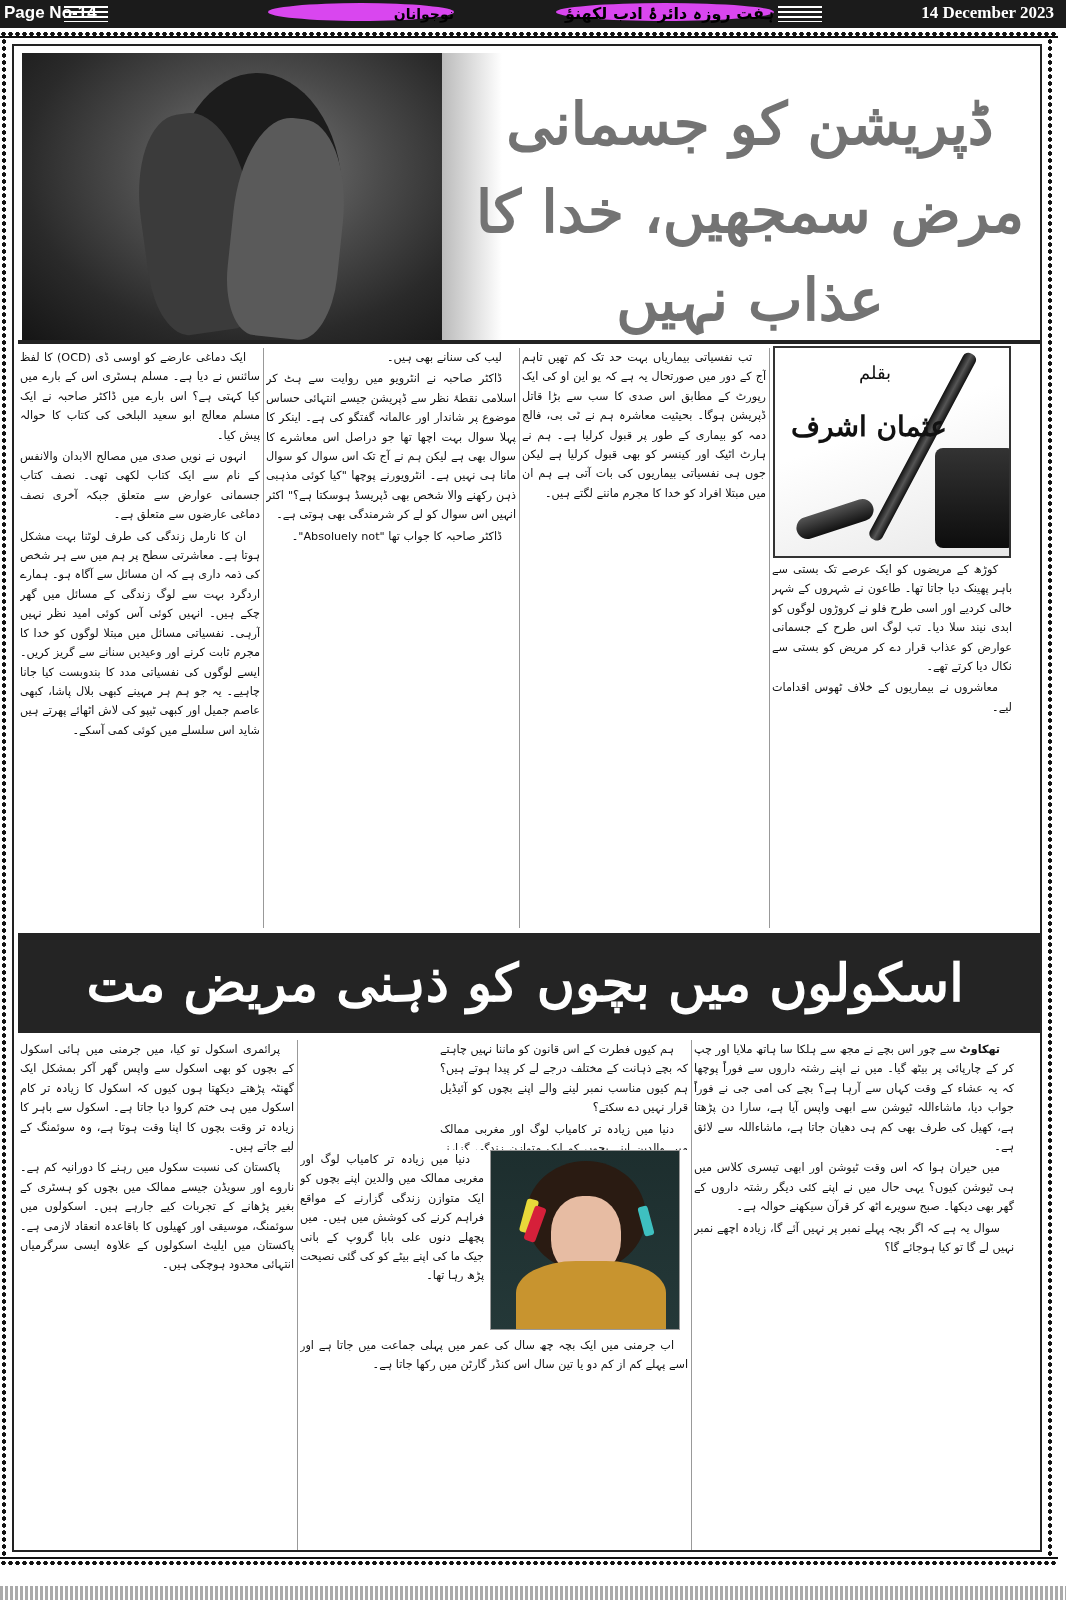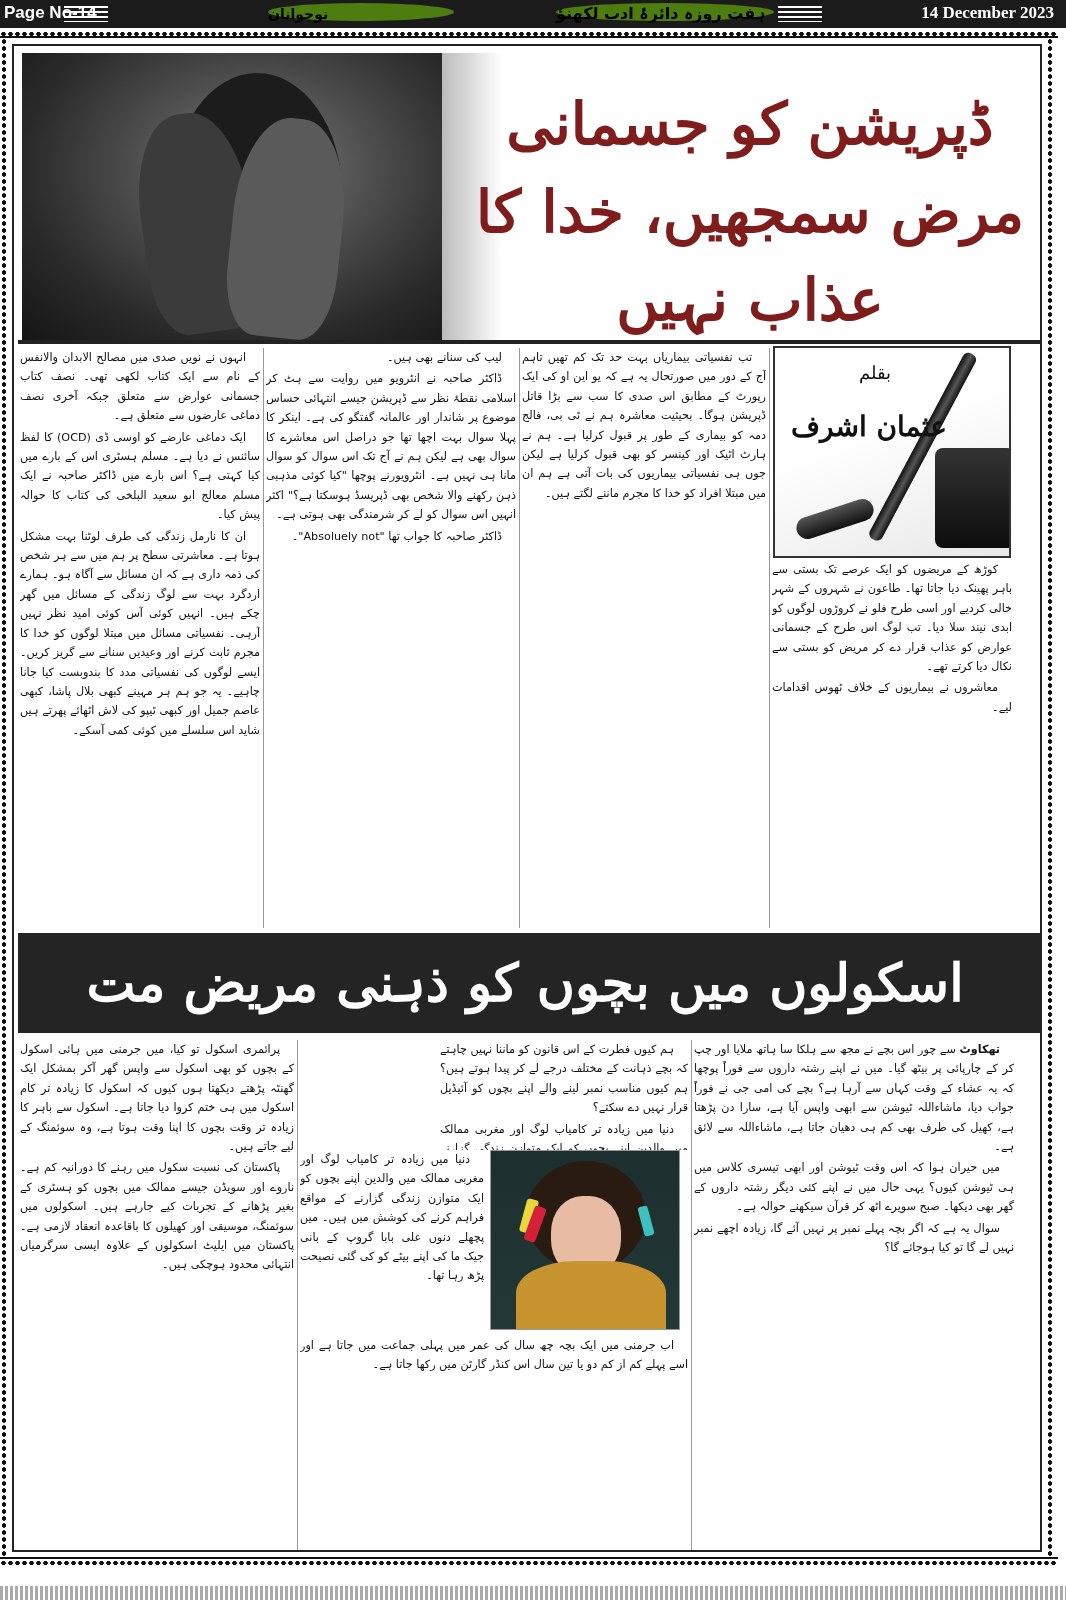--- a/index.html
+++ b/index.html
@@ -5,22 +5,22 @@
   * { box-sizing: border-box; margin: 0; padding: 0; }
   html, body { width: 1066px; height: 1600px; background: #fff; overflow: hidden; }
   body { font-family: "DejaVu Sans", sans-serif; color: #111; position: relative; }
 
   
   .topbar { position: absolute; left: 0; top: 0; width: 1066px; height: 28px; background: #1b1b1b; }
   .topbar .pageno { position: absolute; left: 4px; top: 3px; color: #fff; font: bold 17px "Liberation Sans", sans-serif; }
   .topbar .date { position: absolute; right: 12px; top: 3px; color: #fff; font: bold 17px "Liberation Serif", serif; }
   .topbar .rules { position: absolute; top: 6px; width: 44px; height: 16px;
      background: repeating-linear-gradient(#fff 0 2px, transparent 2px 5px); }
-  .topbar .oval { position: absolute; top: 3px; height: 18px; background: #4d7c0f; border-radius: 50%; color: #000;
-     text-align: left; font: bold 14px "DejaVu Sans", sans-serif; line-height: 22px; direction: rtl; }
+  .topbar .oval { position: absolute; top: 3px; height: 18px; background: #d946ef; border-radius: 50%; color: #000;
+     text-align: right; font: bold 14px "DejaVu Sans", sans-serif; line-height: 22px; direction: rtl; }
 
   
   .frame-top { position: absolute; left: 0; top: 30px; width: 1058px; height: 8px;
      background: radial-gradient(circle, #111 2px, transparent 2.5px) 0 0/7px 8px repeat-x; border-bottom: 2px solid #111; }
   .frame-left, .frame-right { position: absolute; top: 38px; width: 8px; height: 1520px;
      background: radial-gradient(circle, #111 2px, transparent 2.5px) 0 0/8px 7px repeat-y; }
   .frame-left { left: 0; } .frame-right { left: 1046px; }
   .frame-bottom { position: absolute; left: 0; top: 1557px; width: 1058px; height: 8px;
      background: radial-gradient(circle, #111 2px, transparent 2.5px) 0 0/7px 8px repeat-x; border-top: 2px solid #111; }
   .footer-band { position: absolute; left: 0; top: 1586px; width: 1066px; height: 14px;
@@ -28,21 +28,21 @@
   .inner { position: absolute; left: 12px; top: 44px; width: 1030px; height: 1508px; border: 2px solid #222; }
 
   
   .hero-photo { position: absolute; left: 22px; top: 53px; width: 420px; height: 287px;
      background: radial-gradient(ellipse at 55% 40%, #7a7a7a 0%, #4a4a4a 40%, #2a2a2a 70%, #151515 100%); overflow: hidden; }
   .hero-photo .head { position: absolute; left: 150px; top: 20px; width: 170px; height: 240px; border-radius: 50% 50% 40% 40%; background: #1c1c1c; }
   .hero-photo .hand1 { position: absolute; left: 120px; top: 60px; width: 110px; height: 220px; border-radius: 45% 45% 30% 30%; background: #3b3b3b; transform: rotate(-8deg); }
   .hero-photo .hand2 { position: absolute; left: 210px; top: 65px; width: 110px; height: 220px; border-radius: 45% 45% 30% 30%; background: #5a5a5a; transform: rotate(6deg); }
   .hero-grad { position: absolute; left: 442px; top: 53px; width: 60px; height: 287px; background: linear-gradient(90deg, #bbb, #fff); }
   .headline { position: absolute; left: 470px; top: 80px; width: 560px; text-align: center; direction: rtl;
-     font: bold 58px "DejaVu Serif", serif; line-height: 88px; color: #7f1d1d; }
+     font: bold 58px "DejaVu Serif", serif; line-height: 88px; color: #737373; }
 
   .rule-thick { position: absolute; left: 18px; width: 1022px; height: 4px; background: #222; }
 
   
   .col { position: absolute; direction: rtl; text-align: justify; font: 11.2px "DejaVu Sans", sans-serif; line-height: 19.4px; color: #111; overflow: hidden; }
   .col p { margin-bottom: 2px; text-indent: 14px; }
   .col-sep { position: absolute; width: 1px; background: #999; }
 
   .byline-box { position: absolute; left: 773px; top: 346px; width: 238px; height: 212px; border: 2px solid #333;
      background: linear-gradient(160deg, #fff 40%, #e8e8e8 100%); overflow: hidden; }
@@ -108,22 +108,22 @@
 <div class="col" style="left:772px; top:560px; width:240px; height:368px">
   <p>کوڑھ کے مریضوں کو ایک عرصے تک بستی سے باہر پھینک دیا جاتا تھا۔ طاعون نے شہروں کے شہر خالی کردیے اور اسی طرح فلو نے کروڑوں لوگوں کو ابدی نیند سلا دیا۔ تب لوگ اس طرح کے جسمانی عوارض کو عذاب قرار دے کر مریض کو بستی سے نکال دیا کرتے تھے۔</p>
   <p>معاشروں نے بیماریوں کے خلاف ٹھوس اقدامات لیے۔</p>
 </div>
 <div class="col" style="left:266px; top:348px; width:250px; height:580px">
   <p>لیب کی سنانے بھی ہیں۔</p>
   <p>ڈاکٹر صاحبہ نے انٹرویو میں روایت سے ہٹ کر اسلامی نقطۂ نظر سے ڈپریشن جیسے انتہائی حساس موضوع پر شاندار اور عالمانہ گفتگو کی ہے۔ اینکر کا پہلا سوال بہت اچھا تھا جو دراصل اس معاشرے کا سوال بھی ہے لیکن ہم نے آج تک اس سوال کو سوال مانا ہی نہیں ہے۔ انٹرویورنے پوچھا "کیا کوئی مذہبی ذہن رکھنے والا شخص بھی ڈپریسڈ ہوسکتا ہے؟" اکثر انہیں اس سوال کو لے کر شرمندگی بھی ہوتی ہے۔</p>
   <p>ڈاکٹر صاحبہ کا جواب تھا "Absoluely not"۔</p>
 </div>
 <div class="col" style="left:20px; top:348px; width:240px; height:580px">
+  <p>ایک دماغی عارضے کو اوسی ڈی (OCD) کا لفظ سائنس نے دیا ہے۔ مسلم ہسٹری اس کے بارے میں کیا کہتی ہے؟ اس بارے میں ڈاکٹر صاحبہ نے ایک مسلم معالج ابو سعید البلخی کی کتاب کا حوالہ پیش کیا۔</p>
   <p>انہوں نے نویں صدی میں مصالح الابدان والانفس کے نام سے ایک کتاب لکھی تھی۔ نصف کتاب جسمانی عوارض سے متعلق جبکہ آخری نصف دماغی عارضوں سے متعلق ہے۔</p>
-  <p>ایک دماغی عارضے کو اوسی ڈی (OCD) کا لفظ سائنس نے دیا ہے۔ مسلم ہسٹری اس کے بارے میں کیا کہتی ہے؟ اس بارے میں ڈاکٹر صاحبہ نے ایک مسلم معالج ابو سعید البلخی کی کتاب کا حوالہ پیش کیا۔</p>
   <p>ان کا نارمل زندگی کی طرف لوٹنا بہت مشکل ہوتا ہے۔ معاشرتی سطح پر ہم میں سے ہر شخص کی ذمہ داری ہے کہ ان مسائل سے آگاہ ہو۔ ہمارے اردگرد بہت سے لوگ زندگی کے مسائل میں گھر چکے ہیں۔ انہیں کوئی آس کوئی امید نظر نہیں آرہی۔ نفسیاتی مسائل میں مبتلا لوگوں کو خدا کا مجرم ثابت کرنے اور وعیدیں سنانے سے گریز کریں۔ ایسے لوگوں کی نفسیاتی مدد کا بندوبست کیا جانا چاہیے۔ یہ جو ہم ہر مہینے کبھی بلال پاشا، کبھی عاصم جمیل اور کبھی ٹیپو کی لاش اٹھائے پھرتے ہیں شاید اس سلسلے میں کوئی کمی آسکے۔</p>
 </div>
 <div class="col-sep" style="left:263px; top:348px; height:580px"></div>
 <div class="col-sep" style="left:519px; top:348px; height:580px"></div>
 <div class="col-sep" style="left:769px; top:348px; height:580px"></div>
 
 <div class="banner"></div>
 <h2 class="banner-text">اسکولوں میں بچوں کو ذہنی مریض مت بنائیے!: امتیاز احمد</h2>
 
 <div class="col" style="left:694px; top:1040px; width:320px; height:510px">

